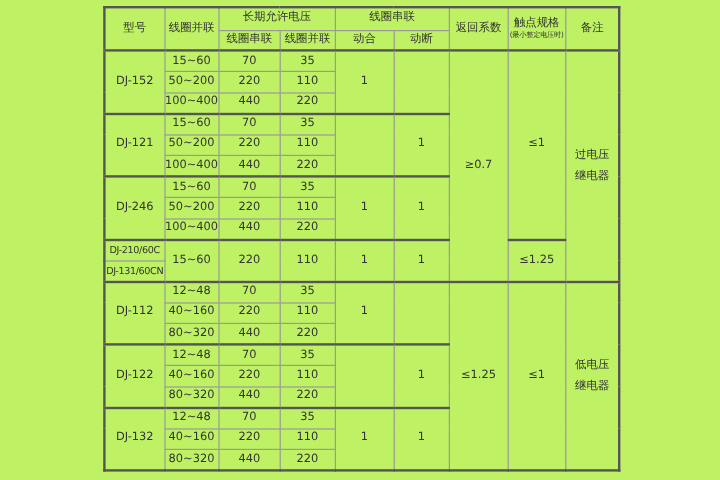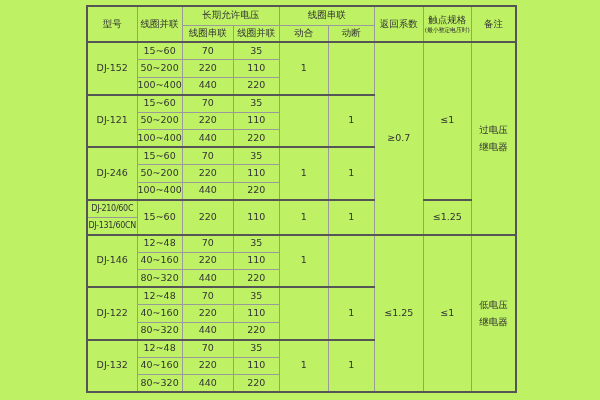--- a/index.html
+++ b/index.html
@@ -134,21 +134,21 @@
           <td rowspan="2" data-name="series-voltage-cell">220</td>
           <td rowspan="2" data-name="parallel-voltage-cell">110</td>
           <td rowspan="2" data-name="no-contact-cell">1</td>
           <td rowspan="2" data-name="nc-contact-cell">1</td>
           <td rowspan="2" data-name="power-cell">≤1.25</td>
         </tr>
         <tr data-name="table-row">
           <td data-name="model-cell-dj-131-60cn">DJ-131/60CN</td>
         </tr>
         <tr class="gs" data-name="table-row">
-          <td rowspan="3" data-name="model-cell-dj-112">DJ-146</td>
+          <td rowspan="3" data-name="model-cell-dj-112">DJ-112</td>
           <td data-name="range-cell">12~48</td>
           <td data-name="series-voltage-cell">70</td>
           <td data-name="parallel-voltage-cell">35</td>
           <td rowspan="3" data-name="no-contact-cell">1</td>
           <td rowspan="3" data-name="nc-contact-cell"></td>
           <td rowspan="9" data-name="return-coeff-cell">≤1.25</td>
           <td rowspan="9" data-name="power-cell">≤1</td>
           <td rowspan="9" data-name="remark-cell-undervoltage">低电压
 继电器</td>
         </tr>

